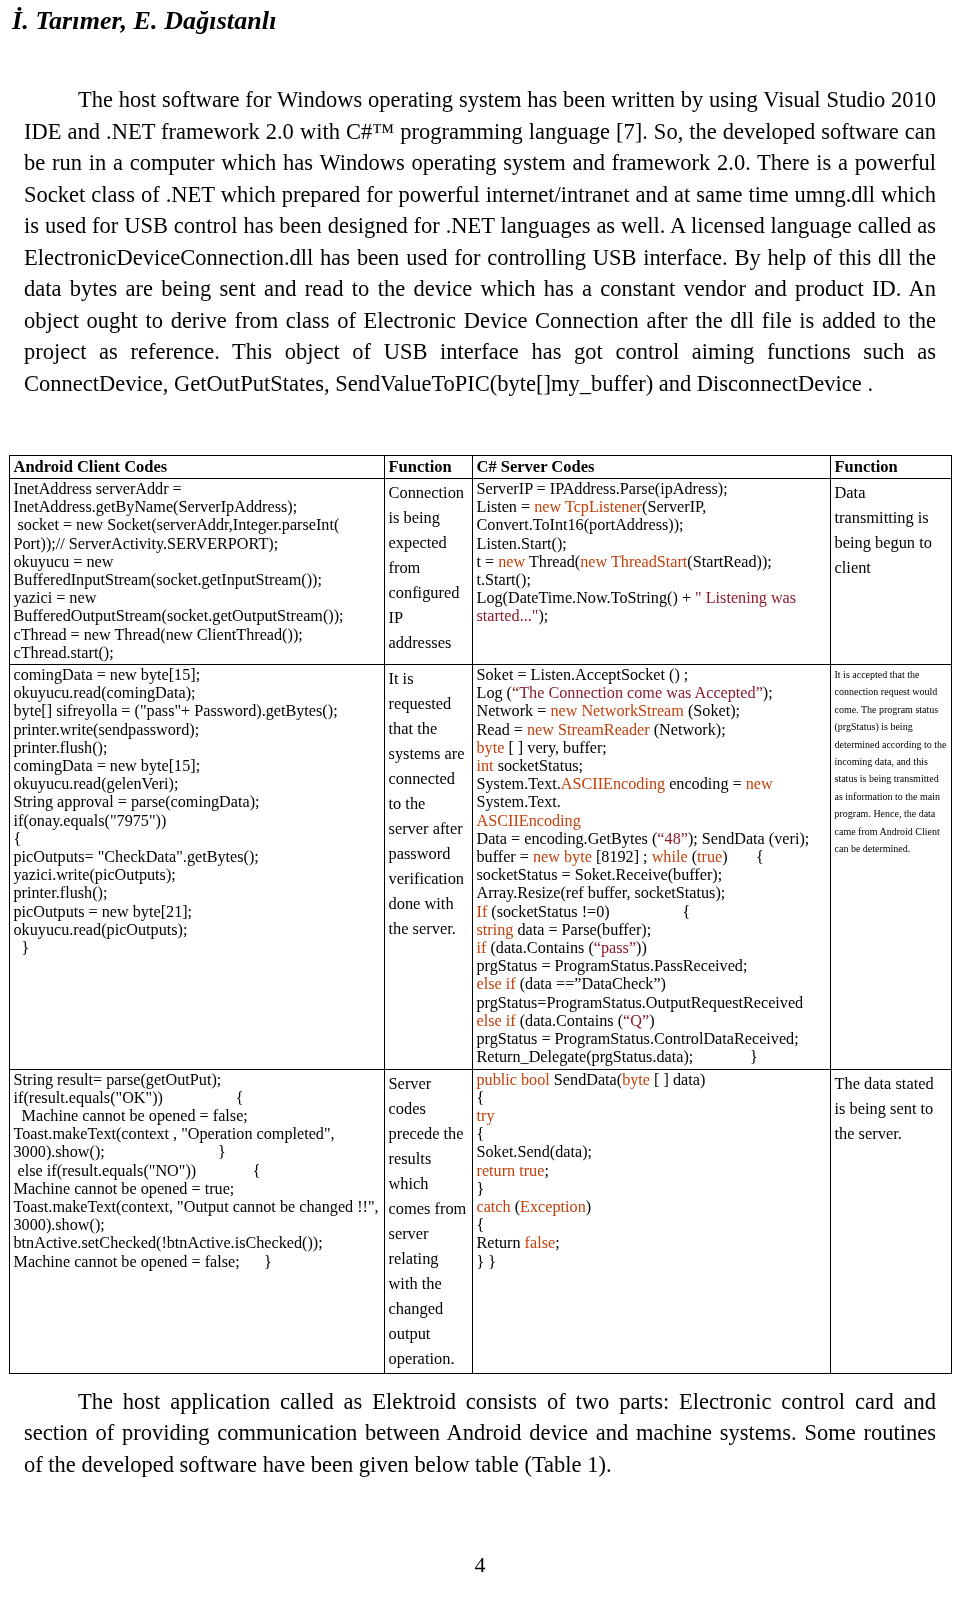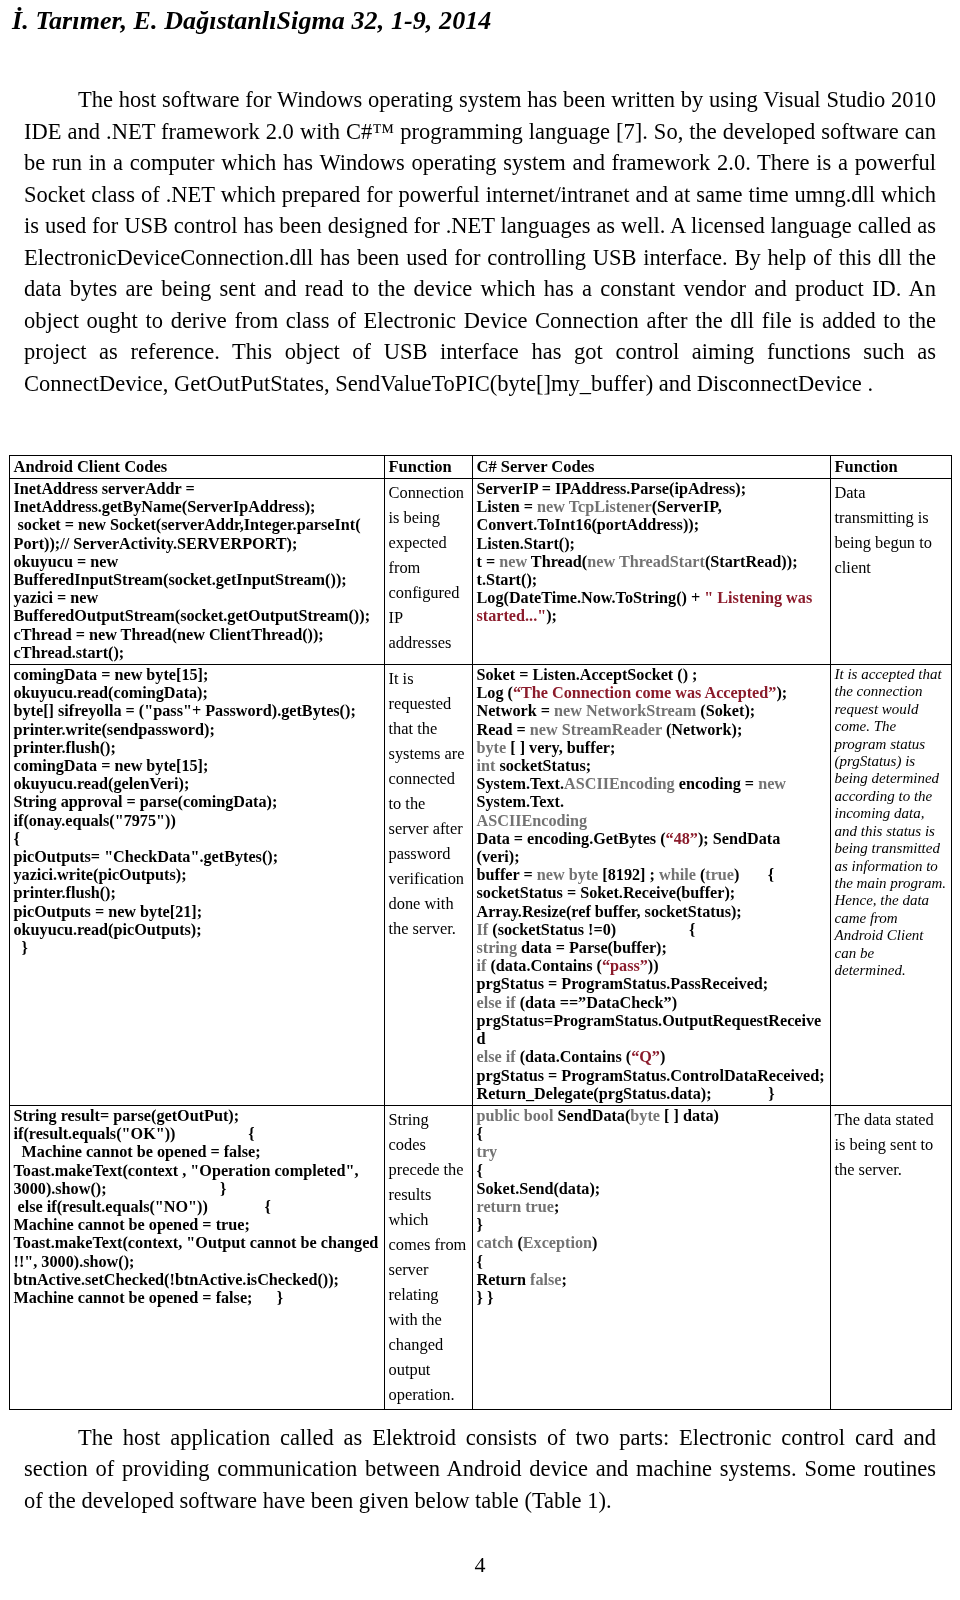--- a/index.html
+++ b/index.html
@@ -91,61 +91,59 @@
     font-weight: bold;
     font-size: 16.5px;
     line-height: 19px;
     text-align: left;
     padding-top: 2px;
     padding-bottom: 2px;
   }
 
   
   td.code {
-    font-weight: bold;
+    font-weight: normal;
     font-size: 16.2px;
     line-height: 18.2px;
     white-space: pre-wrap;
     word-break: break-word;
   }
   
   td.fn {
     font-weight: normal;
     font-size: 16.4px;
     line-height: 25px;
     word-break: break-word;
   }
   td.fn.small {
-    font-size: 15px;
+    font-size: 10px;
     line-height: 17.4px;
-    font-style: italic;
-  }
-
-  
-  .kw  { color: #737373; }
+  }
+
+  
+  .kw  { color: #c2410c; }
   .str { color: #8b1b2b; }
 
   
   .pagenum {
     position: absolute;
     left: 0;
     right: 0;
     bottom: 22px;
     text-align: center;
     font-size: 22px;
   }
 </style>
 </head>
 <body>
 
 <div class="page">
 
   <div class="runhead">
     <div class="left">İ. Tarımer, E. Dağıstanlı</div>
-    <div class="right">Sigma 32, 1-9, 2014</div>
   </div>
 
   <div class="spacer-22"></div>
 
   <div class="body-block">
     <p class="para indent">The host software for Windows operating system has been written by using Visual Studio 2010 IDE and .NET framework 2.0 with C#™  programming language [7]. So, the developed software can be run in a computer which has Windows operating system and framework 2.0. There is a powerful Socket class of .NET which prepared for powerful internet/intranet and at same time umng.dll which is used for USB control has been designed for .NET languages as well. A licensed language called as ElectronicDeviceConnection.dll has been used for controlling USB interface. By help of this dll the data bytes are being sent and read to the device which has a constant vendor and product ID. An object ought to derive from class of Electronic Device Connection after the dll file is added to the project as reference. This object of USB interface has got control aiming functions such as ConnectDevice, GetOutPutStates, SendValueToPIC(byte[]my_buffer) and DisconnectDevice .</p>
   </div>
 
   <div class="spacer-30"></div>
 
@@ -207,21 +205,21 @@
       <tr>
         <td class="code">String result= parse(getOutPut);
 if(result.equals("OK"))                  {
   Machine cannot be opened = false;
 Toast.makeText(context , "Operation completed", 3000).show();                            }
  else if(result.equals("NO"))              {
 Machine cannot be opened = true;
 Toast.makeText(context, "Output cannot be changed !!", 3000).show();
 btnActive.setChecked(!btnActive.isChecked());
 Machine cannot be opened = false;      }</td>
-        <td class="fn">String codes precede the results which comes from server relating with the changed output operation.</td>
+        <td class="fn">Server codes precede the results which comes from server relating with the changed output operation.</td>
         <td class="code"><span class="csharp-render"><span class="kw">public</span> <span class="kw">bool</span> SendData(<span class="kw">byte</span> [ ] data)<br>{<br><span class="kw">try</span><br>{<br>Soket.Send(data);<br><span class="kw">return</span> <span class="kw">true</span>;<br>}<br><span class="kw">catch</span> (<span class="kw">Exception</span>)<br>{<br>Return <span class="kw">false</span>;<br>} }</span></td>
         <td class="fn">The data stated is being sent to the server.</td>
       </tr>
     </tbody>
   </table>
 
   <div class="body-block">
     <p class="para indent">The host application called as Elektroid consists of two parts: Electronic control card and section of providing communication between Android device and machine systems. Some routines of the developed software have been given below table (Table 1).</p>
   </div>
 

